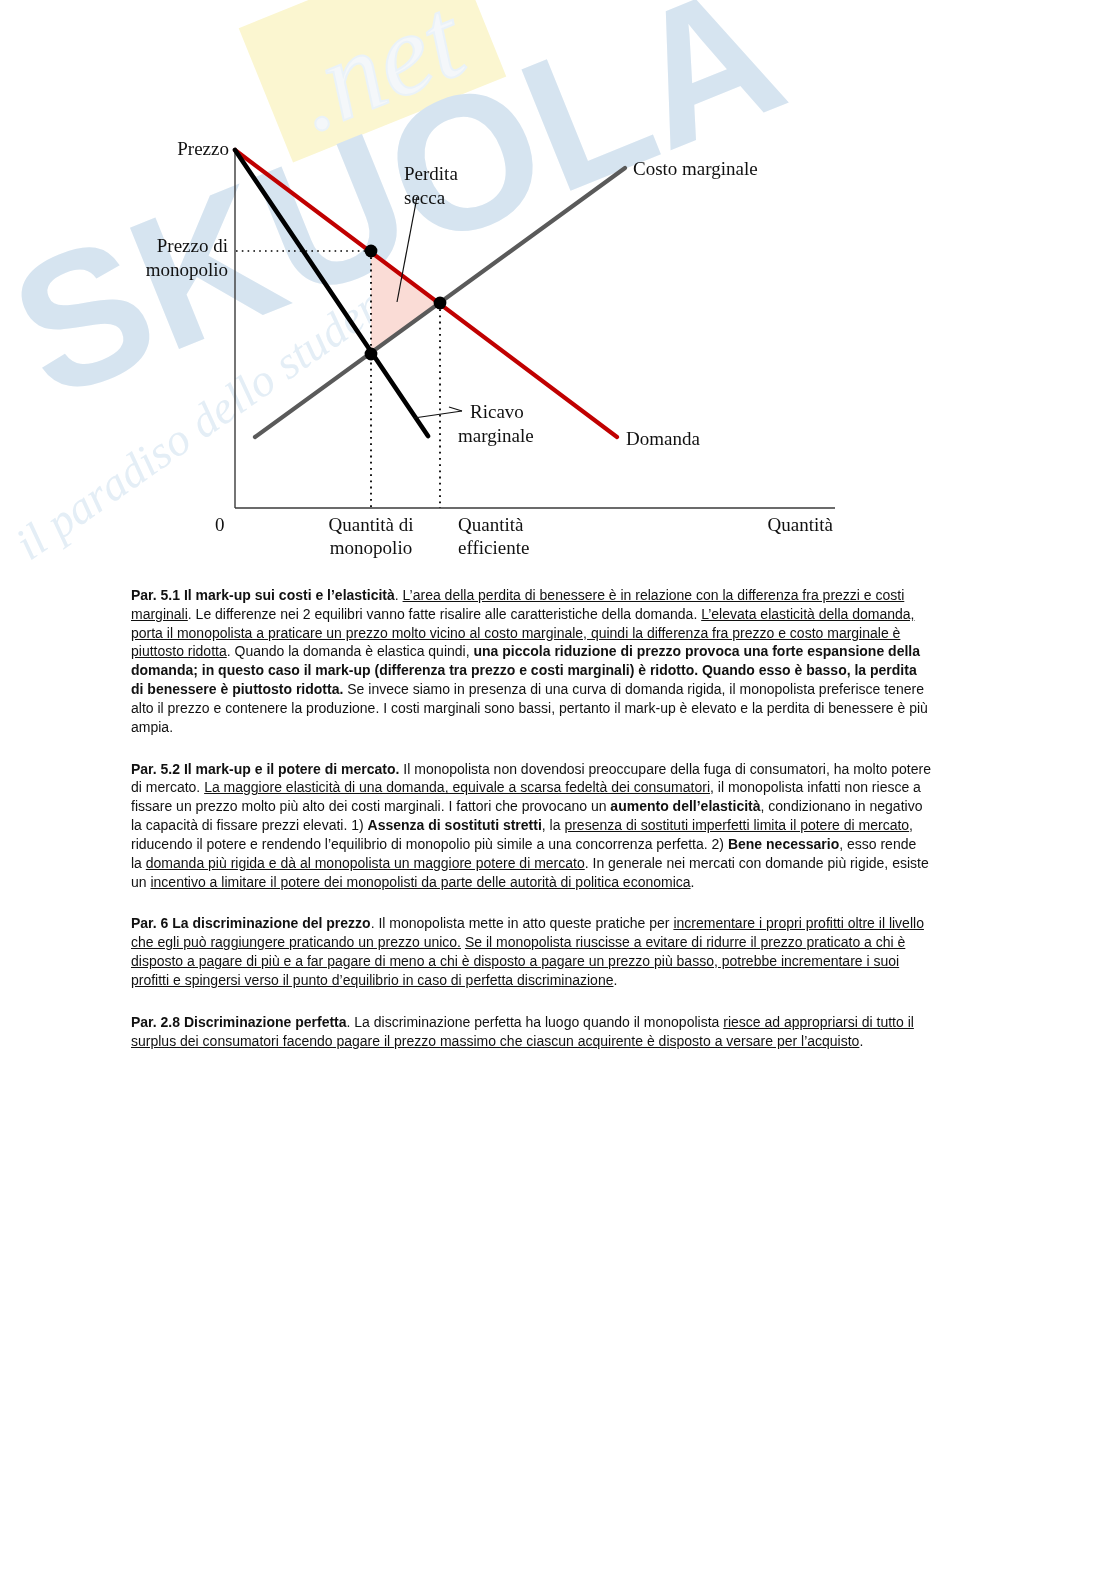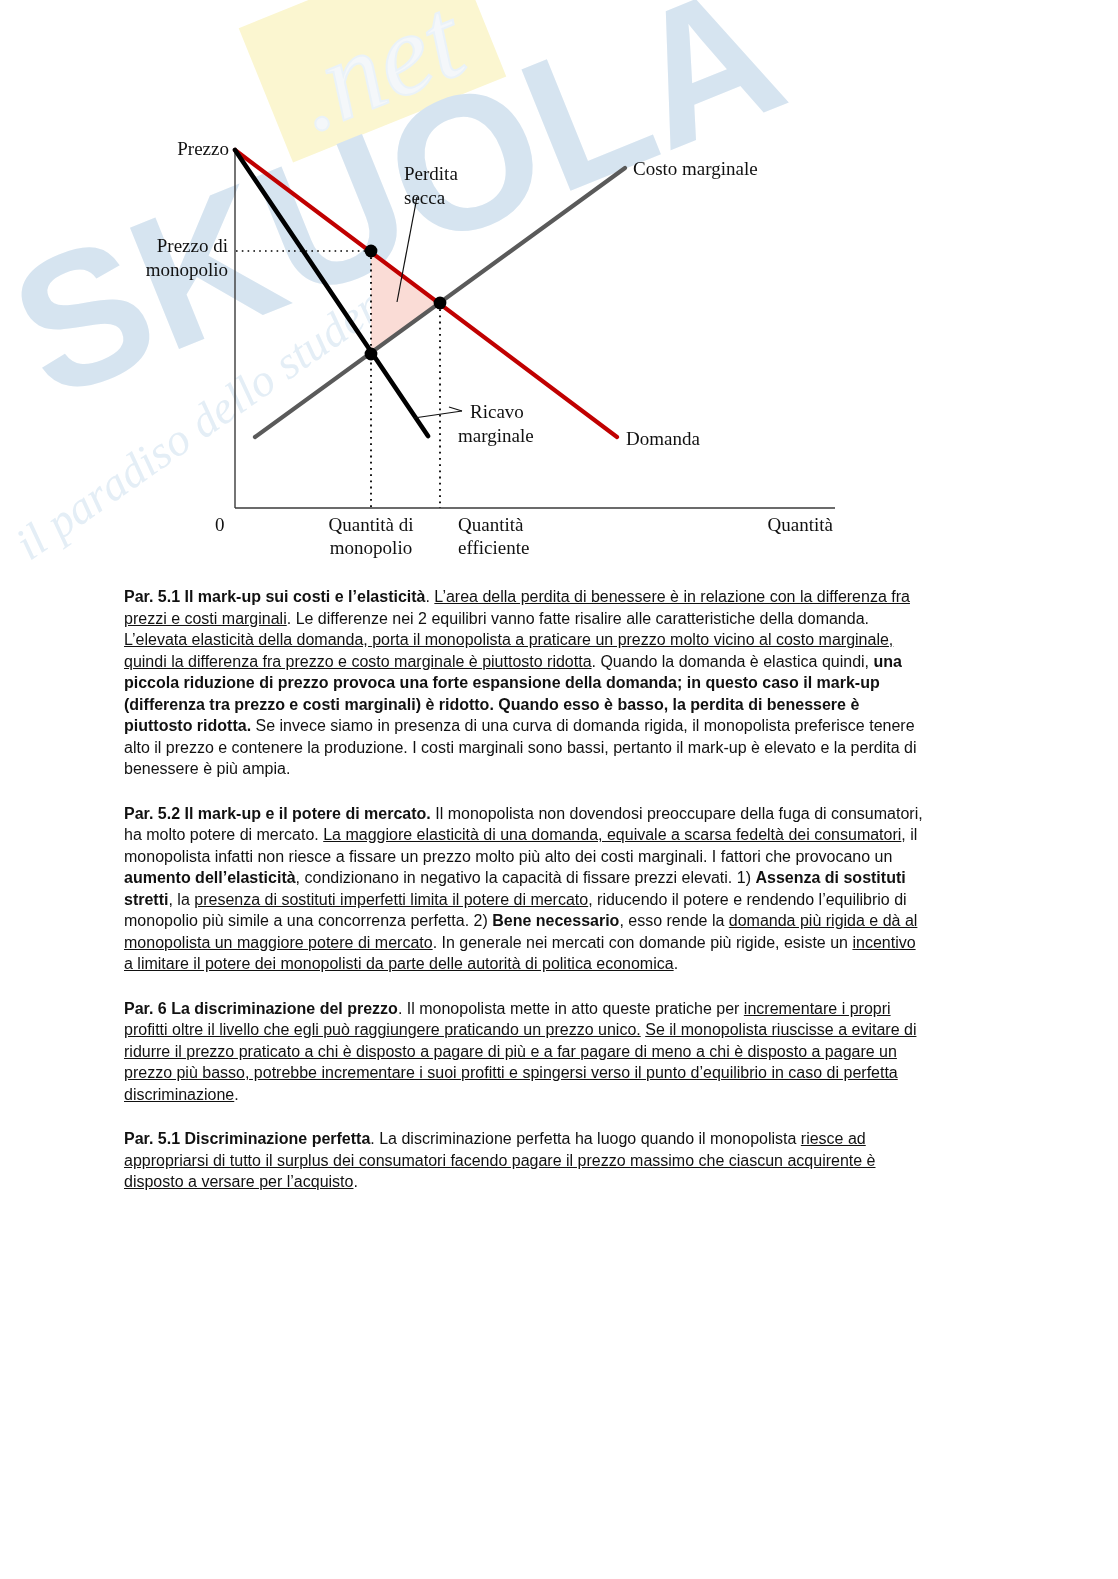--- a/index.html
+++ b/index.html
@@ -20,25 +20,25 @@
   #figure svg{display:block;}
 
   .fig-label{
     font-family:"Liberation Serif", serif;
     fill:#111;
   }
 
   
   #body-text{
     position:absolute;
-    left:124px;
+    left:131px;
     top:586px;
     width:800px;
     font-family:"Liberation Sans", sans-serif;
-    font-size:16px;
+    font-size:14px;
     line-height:1.345;
     color:#111;
     text-align:left;
   }
   #body-text p{
     margin:0 0 23px 0;
   }
   #body-text p:last-child{margin-bottom:0;}
   .b{font-weight:bold;}
   .u{text-decoration:underline;}
@@ -107,14 +107,14 @@
     <text class="fig-label" x="458" y="554" font-size="19">efficiente</text>
 
     <text class="fig-label" x="833" y="531" font-size="19" text-anchor="end">Quantità</text>
   </svg>
 </div>
 
 <div id="body-text">
   <p><span class="b">Par. 5.1 Il mark-up sui costi e l’elasticità</span><span>. </span><span class="u">L’area della perdita di benessere è in relazione con la differenza fra prezzi e costi marginali</span><span>. Le differenze nei 2 equilibri vanno fatte risalire alle caratteristiche della domanda. </span><span class="u">L’elevata elasticità della domanda, porta il monopolista a praticare un prezzo molto vicino al costo marginale, quindi la differenza fra prezzo e costo marginale è piuttosto ridotta</span><span>. Quando la domanda è elastica quindi, </span><span class="b">una piccola riduzione di prezzo provoca una forte espansione della domanda; in questo caso il mark-up (differenza tra prezzo e costi marginali) è ridotto. Quando esso è basso, la perdita di benessere è piuttosto ridotta.</span><span> Se invece siamo in presenza di una curva di domanda rigida, il monopolista preferisce tenere alto il prezzo e contenere la produzione. I costi marginali sono bassi, pertanto il mark-up è elevato e la perdita di benessere è più ampia.</span></p>
   <p><span class="b">Par. 5.2 Il mark-up e il potere di mercato.</span><span> Il monopolista non dovendosi preoccupare della fuga di consumatori, ha molto potere di mercato. </span><span class="u">La maggiore elasticità di una domanda, equivale a scarsa fedeltà dei consumatori</span><span>, il monopolista infatti non riesce a fissare un prezzo molto più alto dei costi marginali. I fattori che provocano un </span><span class="b">aumento dell’elasticità</span><span>, condizionano in negativo la capacità di fissare prezzi elevati. 1) </span><span class="b">Assenza di sostituti stretti</span><span>, la </span><span class="u">presenza di sostituti imperfetti limita il potere di mercato</span><span>, riducendo il potere e rendendo l’equilibrio di monopolio più simile a una concorrenza perfetta. 2) </span><span class="b">Bene necessario</span><span>, esso rende la </span><span class="u">domanda più rigida e dà al monopolista un maggiore potere di mercato</span><span>. In generale nei mercati con domande più rigide, esiste un </span><span class="u">incentivo a limitare il potere dei monopolisti da parte delle autorità di politica economica</span><span>.</span></p>
   <p><span class="b">Par. 6 La discriminazione del prezzo</span><span>. Il monopolista mette in atto queste pratiche per </span><span class="u">incrementare i propri profitti oltre il livello che egli può raggiungere praticando un prezzo unico.</span><span> </span><span class="u">Se il monopolista riuscisse a evitare di ridurre il prezzo praticato a chi è disposto a pagare di più e a far pagare di meno a chi è disposto a pagare un prezzo più basso, potrebbe incrementare i suoi profitti e spingersi verso il punto d’equilibrio in caso di perfetta discriminazione</span><span>.</span></p>
-  <p><span class="b">Par. 5.1 Discriminazione perfetta</span><span>. La discriminazione perfetta ha luogo quando il monopolista </span><span class="u">riesce ad appropriarsi di tutto il surplus dei consumatori facendo pagare il prezzo massimo che ciascun acquirente è disposto a versare per l’acquisto</span><span>.</span></p>
+  <p><span class="b">Par. 2.8 Discriminazione perfetta</span><span>. La discriminazione perfetta ha luogo quando il monopolista </span><span class="u">riesce ad appropriarsi di tutto il surplus dei consumatori facendo pagare il prezzo massimo che ciascun acquirente è disposto a versare per l’acquisto</span><span>.</span></p>
 </div>
 
 </body></html>

